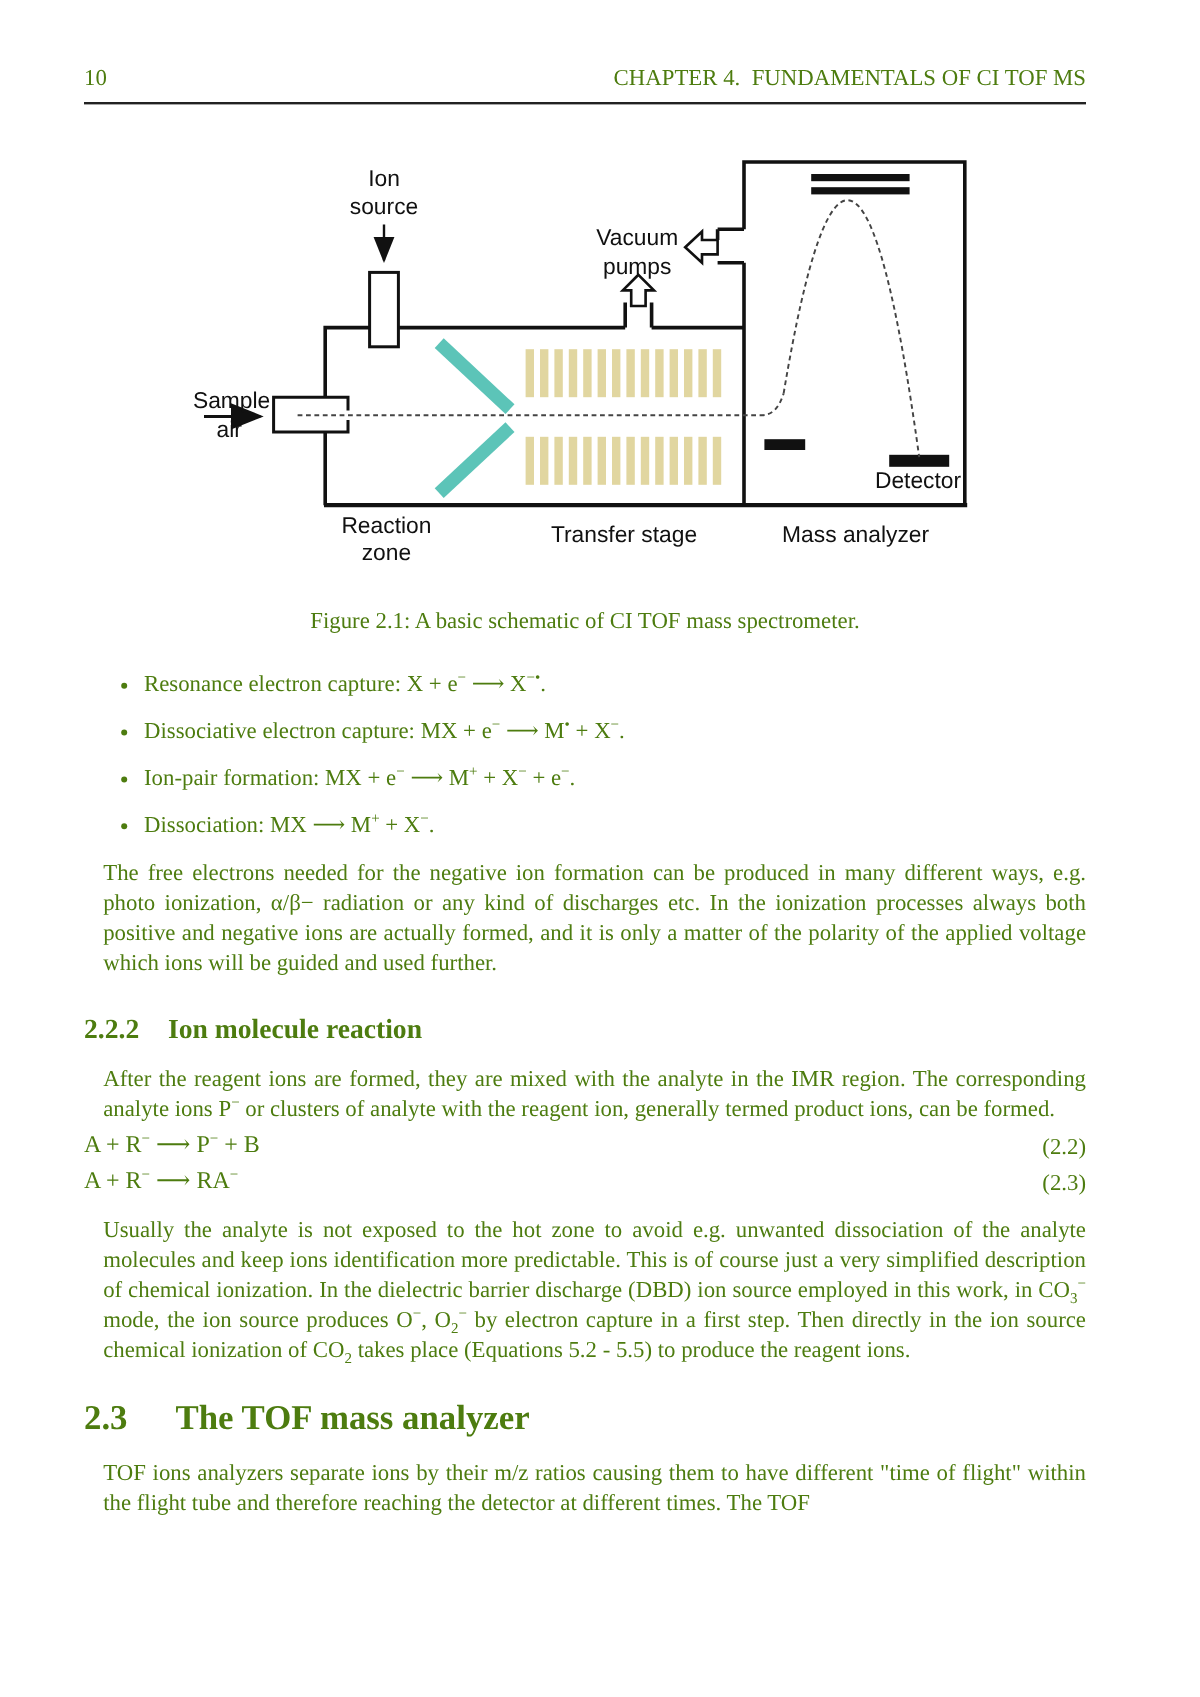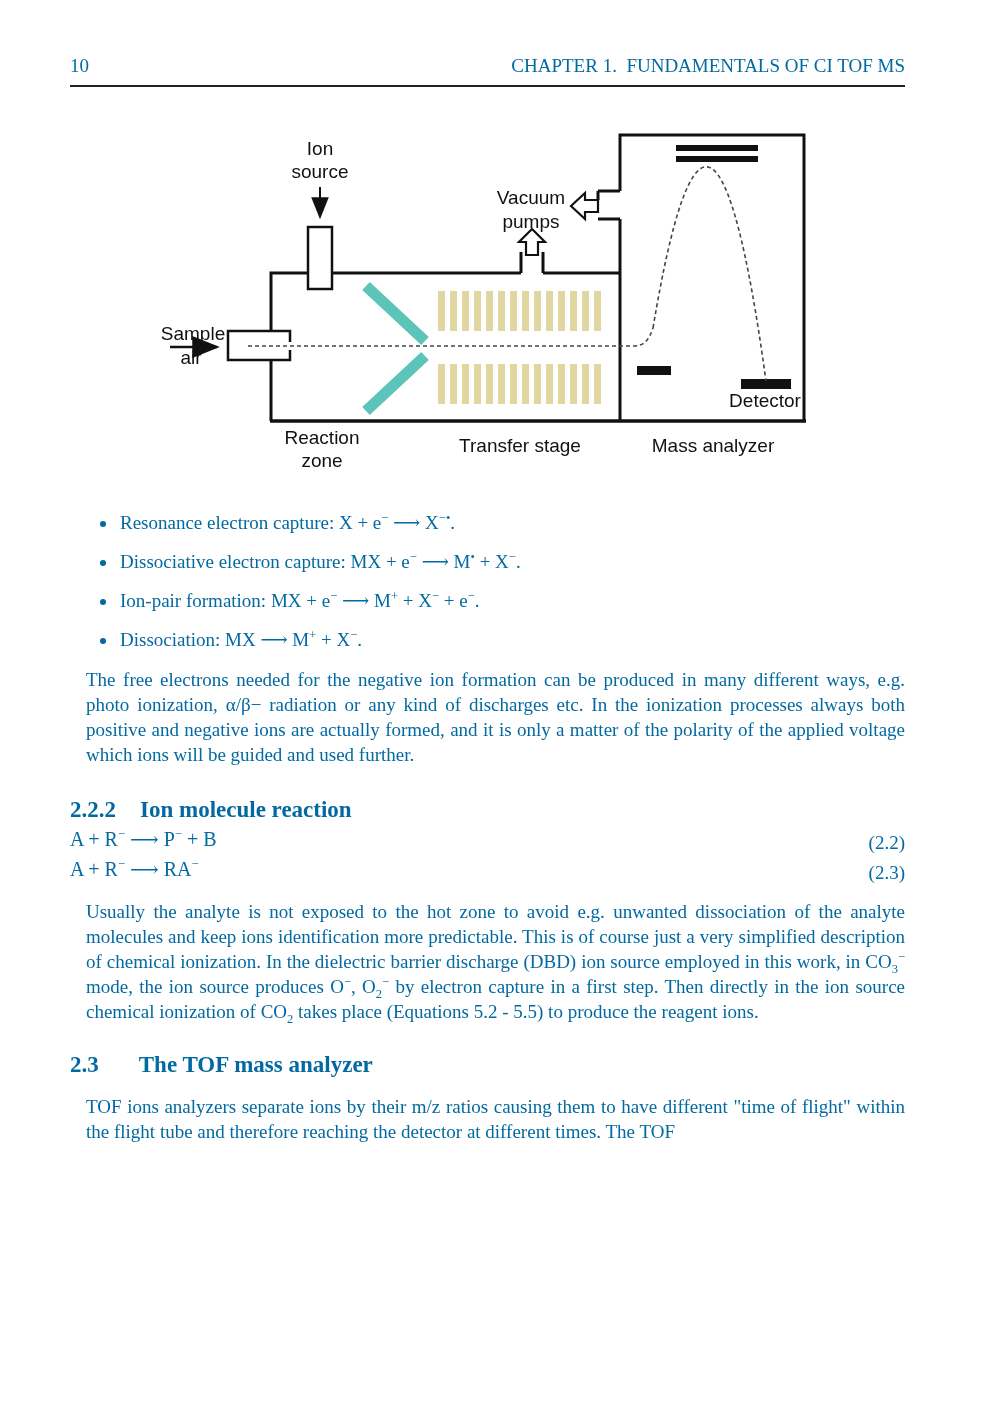--- a/index.html
+++ b/index.html
@@ -1,44 +1,44 @@
 <!DOCTYPE html>
 <html><head>
 <meta charset="utf-8">
 <style>
   html,body{margin:0;padding:0;background:#ffffff;}
-  .page{position:relative;width:1000px;height:1414px;background:#ffffff;color:#0369a1;
+  .page{position:relative;width:1000px;height:1414px;background:#ffffff;color:#4d7c0f;
         font-family:"Liberation Serif","DejaVu Serif","DejaVu Sans",serif;
         box-sizing:border-box;padding:55px 95px 0 70px;overflow:hidden;}
   .pagehead{display:flex;justify-content:space-between;align-items:baseline;
         font-size:19px;border-bottom:2px solid #222;padding-bottom:8px;}
   .figwrap{margin-top:30px;height:364px;}
   .figwrap svg{display:block;margin-left:70px;}
   .figlabel{font-family:"Liberation Sans","DejaVu Sans",sans-serif;font-size:19px;fill:#111;}
   .caption{text-align:center;font-size:19px;margin-top:26px;}
   .bullets{margin:30px 0 0 0;padding-left:48px;font-size:19px;list-style:disc outside;}
   .bullets li{margin-bottom:16px;padding-left:2px;}
   p.body{font-size:19px;line-height:25px;text-align:justify;margin:16px 0 0 16px;}
   sup{font-size:12.5px;line-height:0;}
   sub{font-size:12.5px;line-height:0;}
   .subsec{font-size:23px;font-weight:bold;margin:30px 0 0 0;}
   .subsec .num{margin-right:24px;}
-  .sec{font-size:23px;font-weight:bold;margin:28px 0 0 0;font-family:Liberation Serif, serif;}
+  .sec{font-size:29px;font-weight:bold;margin:28px 0 0 0;font-family:Liberation Serif, serif;}
   .sec .num{margin-right:40px;}
   .eqrow{position:relative;margin-top:4px;font-size:20px;text-align:left;height:26px;}
   .eqnum{position:absolute;right:0;top:5px;font-size:19px;}
 </style>
 </head>
 <body>
 
 <div class="page">
 
   <div class="pagehead">
     <span>10</span>
-    <span>CHAPTER 1. FUNDAMENTALS OF CI TOF MS</span>
+    <span>CHAPTER 4. FUNDAMENTALS OF CI TOF MS</span>
   </div>
 
   <div class="figwrap">
     <svg width="690" height="360" viewBox="140 120 690 360">
       <defs>
         <marker id="ah" viewBox="0 0 10 8" refX="9" refY="4" markerWidth="11" markerHeight="9" orient="auto">
           <path d="M0 0 L10 4 L0 8 Z" fill="#111"></path>
         </marker>
       </defs>
 
@@ -119,34 +119,36 @@
       <text class="figlabel" text-anchor="middle" x="193" y="343">Sample</text>
       <text class="figlabel" text-anchor="middle" x="191" y="367">air</text>
       <text class="figlabel" text-anchor="middle" x="322" y="447">Reaction</text>
       <text class="figlabel" text-anchor="middle" x="322" y="470">zone</text>
       <text class="figlabel" text-anchor="middle" x="520" y="455">Transfer stage</text>
       <text class="figlabel" text-anchor="middle" x="713" y="455">Mass analyzer</text>
       <text class="figlabel" text-anchor="middle" x="765" y="410">Detector</text>
     </svg>
   </div>
 
+  <div class="caption">Figure 2.1: A basic schematic of CI TOF mass spectrometer.</div>
 
   <ul class="bullets">
     <li>Resonance electron capture: X + e<sup>−</sup> ⟶ X<sup>−•</sup>.</li>
     <li>Dissociative electron capture: MX + e<sup>−</sup> ⟶ M<sup>•</sup> + X<sup>−</sup>.</li>
     <li>Ion-pair formation: MX + e<sup>−</sup> ⟶ M<sup>+</sup> + X<sup>−</sup> + e<sup>−</sup>.</li>
     <li>Dissociation: MX ⟶ M<sup>+</sup> + X<sup>−</sup>.</li>
   </ul>
 
   <p class="body">The free electrons needed for the negative ion formation can be produced in many different ways, e.g. photo ionization, α/β− radiation or any kind of discharges etc. In the ionization processes always both positive and negative ions are actually formed, and it is only a matter of the polarity of the applied voltage which ions will be guided and used further.</p>
 
   <h3 class="subsec">
     <span class="num">2.2.2</span><span>Ion molecule reaction</span>
   </h3>
 
+  <p class="body">After the reagent ions are formed, they are mixed with the analyte in the IMR region. The corresponding analyte ions P<sup>−</sup> or clusters of analyte with the reagent ion, generally termed product ions, can be formed.</p>
 
   <div class="eqrow">
     <span class="eq">A + R<sup>−</sup> ⟶ P<sup>−</sup> + B</span>
     <span class="eqnum">(2.2)</span>
   </div>
   <div class="eqrow">
     <span class="eq">A + R<sup>−</sup> ⟶ RA<sup>−</sup></span>
     <span class="eqnum">(2.3)</span>
   </div>
 

